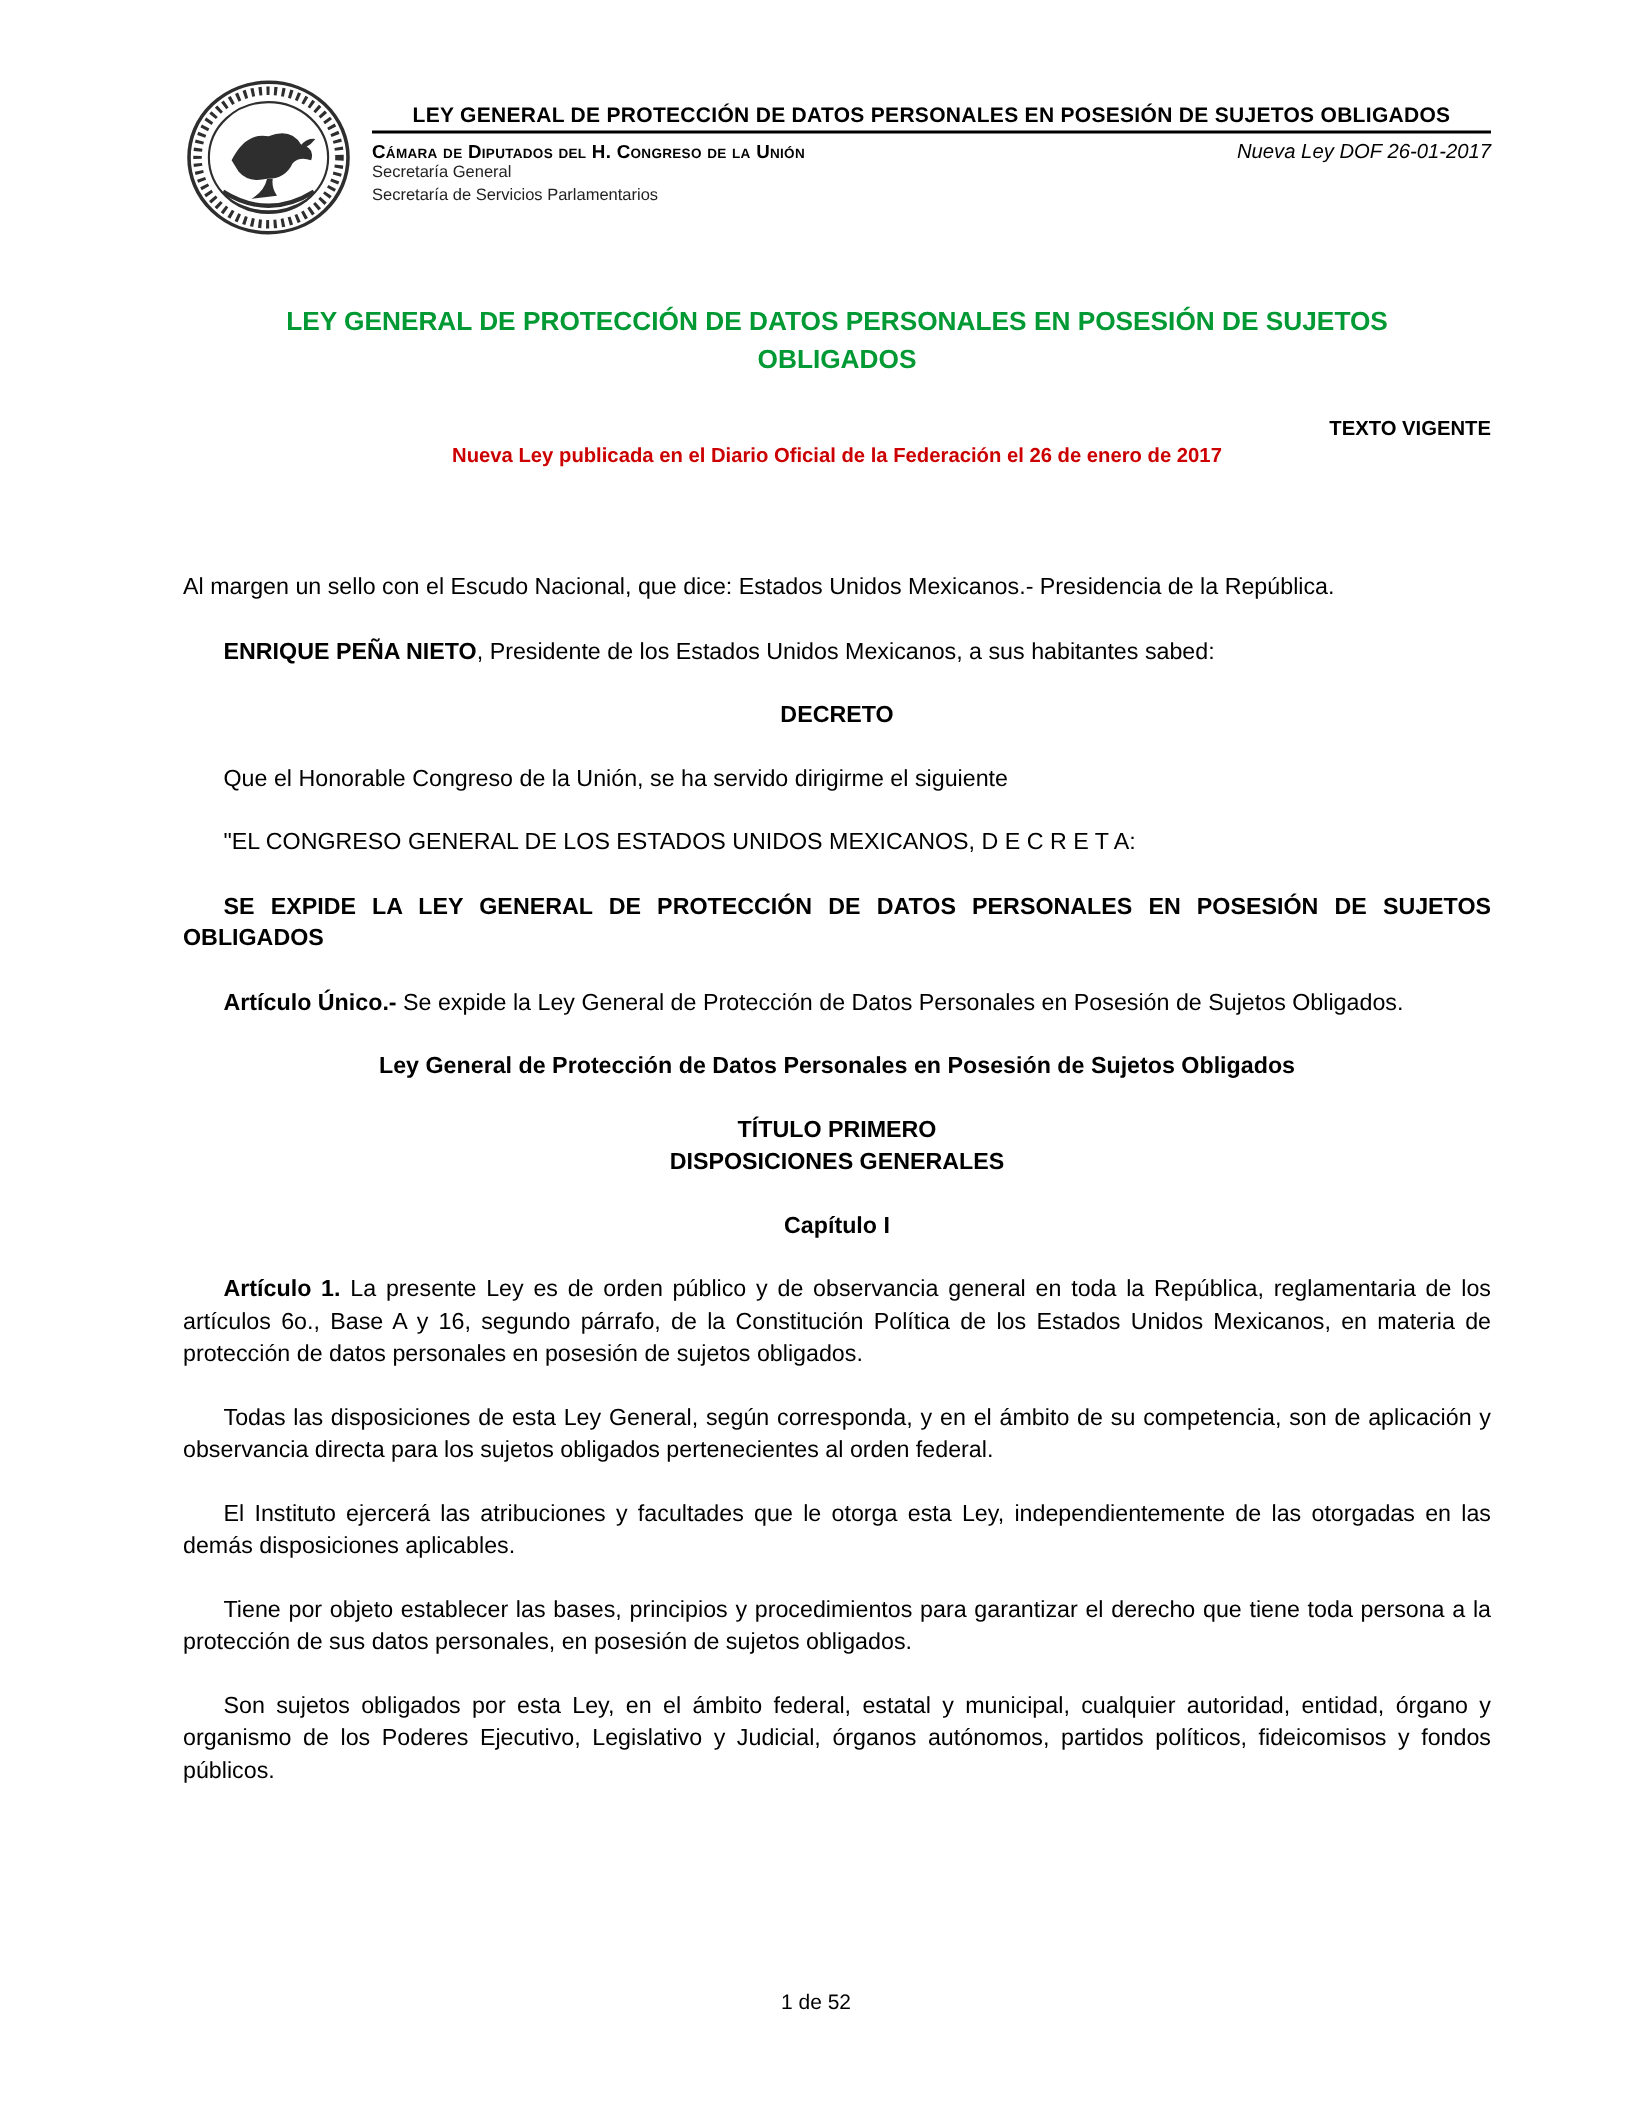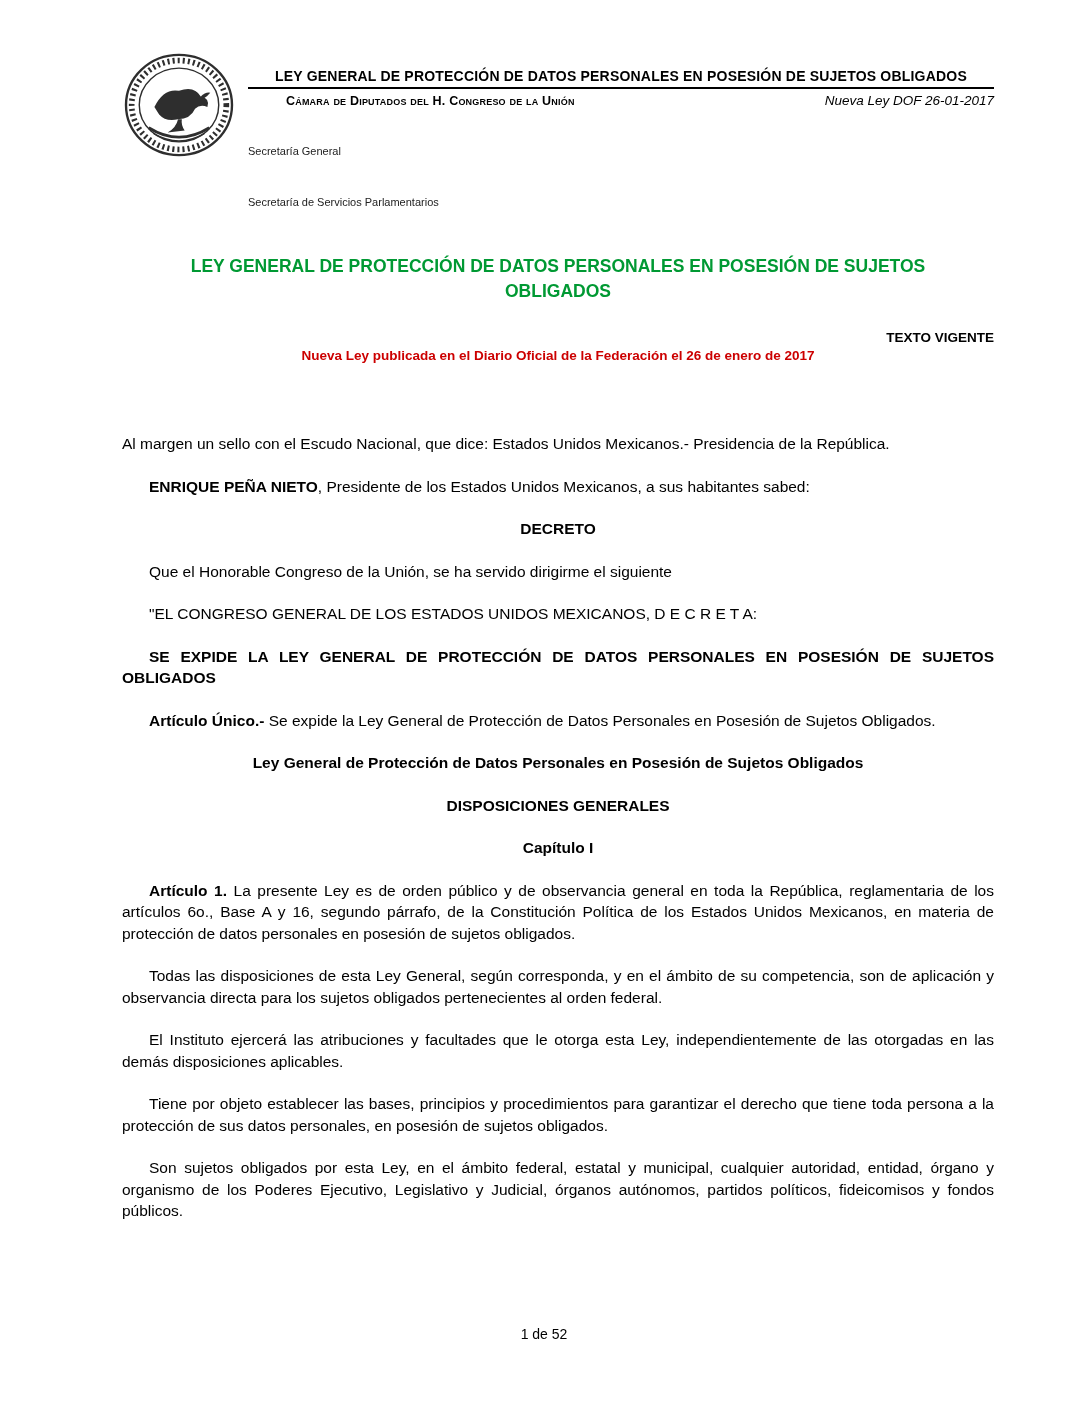--- a/index.html
+++ b/index.html
@@ -23,23 +23,23 @@
   .header-title {
     font-size:14px;
     font-weight:bold;
     text-align:center;
     letter-spacing:0.2px;
     white-space:nowrap;
     border-bottom:2.5px solid #000;
     padding-bottom:3px;
   }
   .header-meta { display:flex; justify-content:space-between; align-items:baseline; margin-top:4px; }
-  .chamber { font-size:12.5px; font-weight:bold; font-variant:small-caps; letter-spacing:0.2px;margin-left:38px; }
+  .chamber { font-size:12.5px; font-weight:bold; font-variant:small-caps; letter-spacing:0.2px; }
   .law-ref { font-size:13.5px; font-style:italic; }
-  .secretariat { font-size:11px; line-height:15px; color:#222;margin-top:36px; }
+  .secretariat { font-size:11px; line-height:15px; color:#222; }
 
   
   .main-title {
     margin:44px auto 0 auto;
     max-width:780px;
     text-align:center;
     font-size:17.5px;
     font-weight:bold;
     line-height:25px;
     color:var(--title_green, #009933);
@@ -126,20 +126,21 @@
 
     <p class="bp indent"><span>"EL CONGRESO GENERAL DE LOS ESTADOS UNIDOS MEXICANOS, D E C R E T A:</span></p>
 
     <p class="bp indent bold"><span>SE EXPIDE LA LEY GENERAL DE PROTECCIÓN DE DATOS PERSONALES EN POSESIÓN DE SUJETOS OBLIGADOS</span></p>
 
     <p class="bp indent"><strong>Artículo Único.-</strong><span> Se expide la Ley General de Protección de Datos Personales en Posesión de Sujetos Obligados.</span></p>
 
     <p class="bp center bold">Ley General de Protección de Datos Personales en Posesión de Sujetos Obligados</p>
 
     <div class="bp center bold">
+      <div>TÍTULO PRIMERO</div>
       <div>DISPOSICIONES GENERALES</div>
     </div>
 
     <div class="bp center bold">
       <div>Capítulo I</div>
     </div>
 
     <p class="bp indent"><strong>Artículo 1.</strong><span> La presente Ley es de orden público y de observancia general en toda la República, reglamentaria de los artículos 6o., Base A y 16, segundo párrafo, de la Constitución Política de los Estados Unidos Mexicanos, en materia de protección de datos personales en posesión de sujetos obligados.</span></p>
 
     <p class="bp indent"><span>Todas las disposiciones de esta Ley General, según corresponda, y en el ámbito de su competencia, son de aplicación y observancia directa para los sujetos obligados pertenecientes al orden federal.</span></p>

